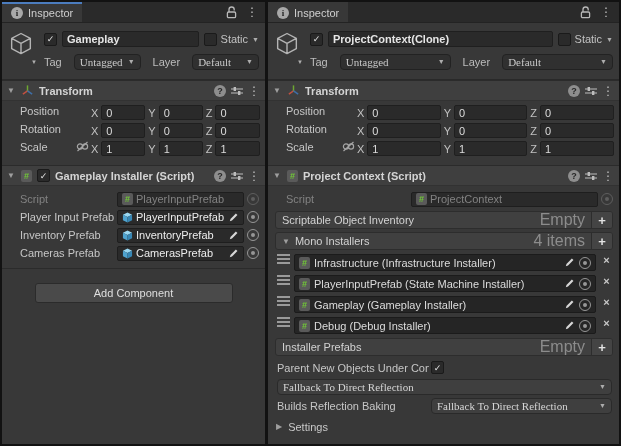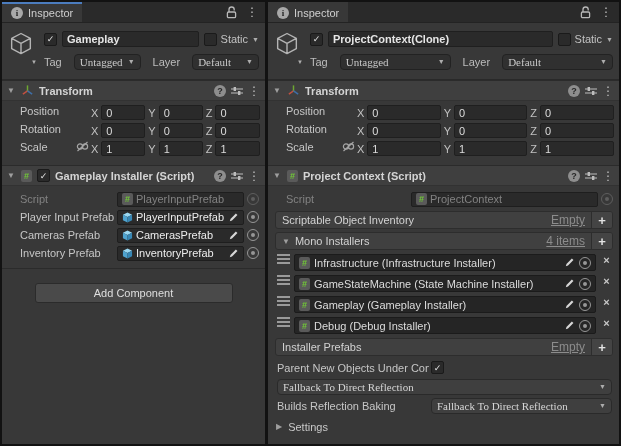--- a/index.html
+++ b/index.html
@@ -66,21 +66,21 @@
 
   .script-icon { width:11px; height:12px; flex:none; background:#5A5A5A; border-radius:2px; color:#71C837; font-size:9px; font-weight:bold; display:flex; align-items:center; justify-content:center; }
   .script-icon::before { content:"#"; }
 
   .add-btn { display:block; margin:14px auto 0; width:198px; height:20px; background:#4A4A4A; border:1px solid #2B2B2B; border-radius:3px; color:#DFDFDF; font-size:11px; font-family:"Liberation Sans",sans-serif; }
 
   
   .list-box { display:flex; align-items:stretch; height:18px; flex:none; background:#404040; border:1px solid #2D2D2D; border-radius:3px; margin:3px 3px 2px 5px; overflow:hidden; }
   .list-main { flex:1; min-width:0; display:flex; align-items:center; gap:5px; padding:0 6px; }
   .list-label { flex:1; min-width:0; color:#D2D2D2; white-space:nowrap; overflow:hidden; }
-  .list-badge { color:#8C8C8C; font-size:12px; flex:none;text-decoration:underline; }
+  .list-badge { color:#8C8C8C; font-size:16px; flex:none; }
   .list-plus { width:21px; flex:none; border-left:1px solid #2D2D2D; background:#444444; display:flex; align-items:center; justify-content:center; color:#E2E2E2; font-weight:bold; font-size:13px; }
 
   .mono-item { display:flex; align-items:flex-start; gap:4px; height:17px; margin:4px 3px 4px 7px; }
   .drag-handle { width:13px; height:10px; flex:none; background:repeating-linear-gradient(#9A9A9A 0 2px, rgba(0,0,0,0) 2px 4px); }
   .item-box { flex:1; min-width:0; display:flex; align-items:center; gap:4px; height:17px; background:#252525; border:1px solid #1B1B1B; border-radius:2px; padding:0 4px; color:#DCDCDC; }
   .item-name { flex:1; min-width:0; white-space:nowrap; overflow:hidden; }
   .x-btn { width:13px; flex:none; text-align:center; color:#C9C9C9; font-weight:bold; font-size:11px; }
   .pencil-icon { flex:none; display:flex; }
 
   .prop-row { display:flex; align-items:center; height:19px; gap:2px; padding:0 4px 0 7px; }
@@ -252,43 +252,43 @@
               <path d="M11 3 V9 L6 11.5 V5.5 Z" fill="#3787B5"></path>
             </svg>
           <span class="obj-name">PlayerInputPrefab</span>
           <svg class="pencil-icon" width="11" height="11" viewBox="0 0 12 12">
               <path d="M2 10 L2.7 7.6 L8.6 1.7 L10.3 3.4 L4.4 9.3 Z" fill="#D8D8D8"></path>
             </svg>
         </div>
         <span class="picker"></span>
       </div>
       <div class="f-row">
+        <span class="f-label">Inventory Prefab</span>
+        <div class="obj-field">
+          <svg width="11" height="11" viewBox="0 0 12 12">
+              <path d="M6 0.5 L11 3 L6 5.5 L1 3 Z" fill="#9BD8F2"></path>
+              <path d="M1 3 V9 L6 11.5 V5.5 Z" fill="#4FA3CF"></path>
+              <path d="M11 3 V9 L6 11.5 V5.5 Z" fill="#3787B5"></path>
+            </svg>
+          <span class="obj-name">InventoryPrefab</span>
+          <svg class="pencil-icon" width="11" height="11" viewBox="0 0 12 12">
+              <path d="M2 10 L2.7 7.6 L8.6 1.7 L10.3 3.4 L4.4 9.3 Z" fill="#D8D8D8"></path>
+            </svg>
+        </div>
+        <span class="picker"></span>
+      </div>
+      <div class="f-row">
         <span class="f-label">Cameras Prefab</span>
         <div class="obj-field">
           <svg width="11" height="11" viewBox="0 0 12 12">
               <path d="M6 0.5 L11 3 L6 5.5 L1 3 Z" fill="#9BD8F2"></path>
               <path d="M1 3 V9 L6 11.5 V5.5 Z" fill="#4FA3CF"></path>
               <path d="M11 3 V9 L6 11.5 V5.5 Z" fill="#3787B5"></path>
             </svg>
           <span class="obj-name">CamerasPrefab</span>
-          <svg class="pencil-icon" width="11" height="11" viewBox="0 0 12 12">
-              <path d="M2 10 L2.7 7.6 L8.6 1.7 L10.3 3.4 L4.4 9.3 Z" fill="#D8D8D8"></path>
-            </svg>
-        </div>
-        <span class="picker"></span>
-      </div>
-      <div class="f-row">
-        <span class="f-label">Inventory Prefab</span>
-        <div class="obj-field">
-          <svg width="11" height="11" viewBox="0 0 12 12">
-              <path d="M6 0.5 L11 3 L6 5.5 L1 3 Z" fill="#9BD8F2"></path>
-              <path d="M1 3 V9 L6 11.5 V5.5 Z" fill="#4FA3CF"></path>
-              <path d="M11 3 V9 L6 11.5 V5.5 Z" fill="#3787B5"></path>
-            </svg>
-          <span class="obj-name">InventoryPrefab</span>
           <svg class="pencil-icon" width="11" height="11" viewBox="0 0 12 12">
               <path d="M2 10 L2.7 7.6 L8.6 1.7 L10.3 3.4 L4.4 9.3 Z" fill="#D8D8D8"></path>
             </svg>
         </div>
         <span class="picker"></span>
       </div>
     </div>
     <div style="border-top:1px solid #2B2B2B;"></div>
 
     <button class="add-btn">Add Component</button>
@@ -471,21 +471,21 @@
               <path d="M2 10 L2.7 7.6 L8.6 1.7 L10.3 3.4 L4.4 9.3 Z" fill="#D8D8D8"></path>
             </svg>
           <span class="picker"></span>
         </div>
         <span class="x-btn">×</span>
       </div>
       <div class="mono-item">
         <span class="drag-handle"></span>
         <div class="item-box">
           <span class="script-icon"></span>
-          <span class="item-name">GameStateMachine (State Machine Installer)</span>
+          <span class="item-name">PlayerInputPrefab (State Machine Installer)</span>
           <svg class="pencil-icon" width="11" height="11" viewBox="0 0 12 12">
               <path d="M2 10 L2.7 7.6 L8.6 1.7 L10.3 3.4 L4.4 9.3 Z" fill="#D8D8D8"></path>
             </svg>
           <span class="picker"></span>
         </div>
         <span class="x-btn">×</span>
       </div>
       <div class="mono-item">
         <span class="drag-handle"></span>
         <div class="item-box">

